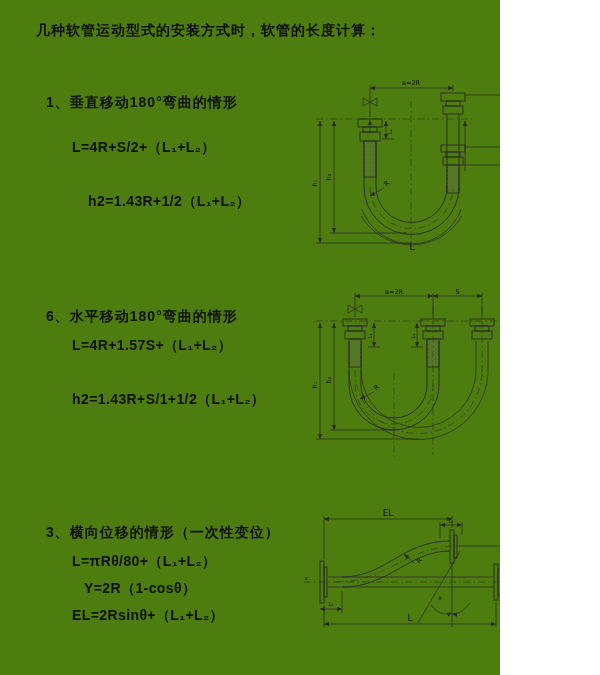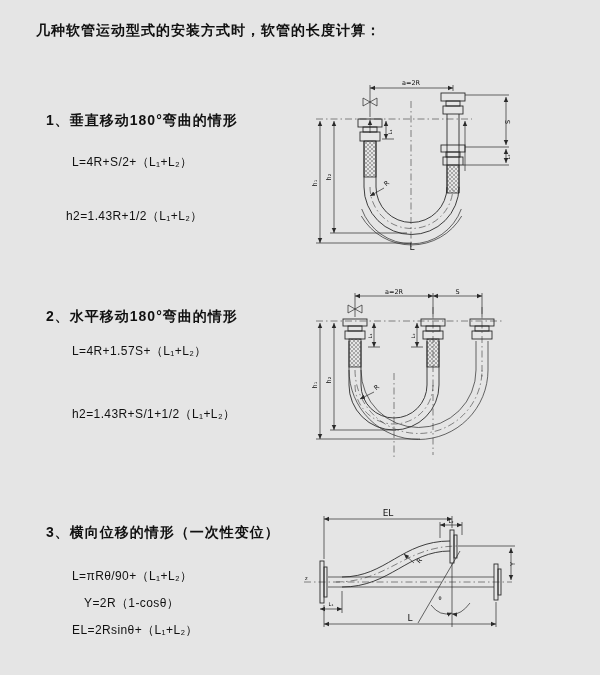--- a/index.html
+++ b/index.html
@@ -1,49 +1,49 @@
 <!DOCTYPE html>
 <html><head>
 <meta charset="utf-8">
 <style>
   html,body { margin:0; padding:0; background:#ffffff; }
   .page {
-    position:relative; width:600px; height:675px; background:#e5e5e5;
+    position:relative; width:500px; height:675px; background:#4d7c0f;
     font-family:"Liberation Sans","DejaVu Sans",sans-serif; color:#111;
     overflow:hidden;
   }
   .doc-title {
     position:absolute; left:36px; top:22px;
     font-size:14px; font-weight:bold; letter-spacing:1px; white-space:nowrap;
   }
   .sec-heading {
     position:absolute; font-size:14px; font-weight:bold; letter-spacing:1px; white-space:nowrap;
   }
   .formula {
-    position:absolute; font-size:12px; font-weight:normal; letter-spacing:0.4px; white-space:nowrap;margin-top:15px;
+    position:absolute; font-size:14px; font-weight:bold; letter-spacing:0.4px; white-space:nowrap;
   }
   svg.diagram { position:absolute; }
   .ln    { stroke:#2a2a2a; stroke-width:0.9; fill:none; }
   .thin  { stroke:#2a2a2a; stroke-width:0.7; fill:none; }
   .cl    { stroke:#2a2a2a; stroke-width:0.55; fill:none; stroke-dasharray:7 3 1.5 3; }
   .dimln { stroke:#2a2a2a; stroke-width:0.7; fill:none; }
   .dlabel  { font-size:6.5px; fill:#111; font-family:"DejaVu Sans",sans-serif; }
   .dsmall  { font-size:5px;   fill:#111; font-family:"DejaVu Sans",sans-serif; }
   .dlabelL { font-size:9px;   fill:#111; font-family:"DejaVu Sans",sans-serif; }
 </style>
 </head>
 <body>
 
 <div class="page">
 
   <div class="doc-title">几种软管运动型式的安装方式时，软管的长度计算：</div>
 
-  <div class="sec-heading" style="left:46px; top:112px">1、垂直移动180°弯曲的情形</div>
+  <div class="sec-heading" style="left:46px; top:94px">1、垂直移动180°弯曲的情形</div>
   <div class="formula" style="left:72px; top:139px">L=4R+S/2+（L₁+L₂）</div>
-  <div class="formula" style="left:66px; top:193px">h2=1.43R+1/2（L₁+L₂）</div>
+  <div class="formula" style="left:88px; top:193px">h2=1.43R+1/2（L₁+L₂）</div>
 
   <svg class="diagram" style="left:310px; top:75px" width="280" height="180" viewBox="0 0 280 180">
     <defs>
       <marker id="arr1" viewBox="0 0 10 10" refX="9" refY="5" markerWidth="8" markerHeight="8" orient="auto-start-reverse">
         <path d="M0,1 L9,5 L0,9 z" fill="#2a2a2a"></path>
       </marker>
       <pattern id="braid1" width="4" height="4" patternUnits="userSpaceOnUse">
         <path d="M0,0 L4,4 M4,0 L0,4" stroke="#666" stroke-width="0.5"></path>
       </pattern>
     </defs>
@@ -128,22 +128,22 @@
     </g>
 
     <g>
       <line class="dimln" x1="74" y1="113" x2="60" y2="121" marker-end="url(#arr1)"></line>
       <text class="dlabel" x="78" y="110" text-anchor="middle" transform="rotate(-40 78 110)">R</text>
     </g>
 
     <text class="dlabelL" x="102" y="175" text-anchor="middle">L</text>
   </svg>
 
-  <div class="sec-heading" style="left:46px; top:308px">2、水平移动180°弯曲的情形</div>
-  <div class="formula" style="left:72px; top:328px">L=4R+1.57S+（L₁+L₂）</div>
+  <div class="sec-heading" style="left:46px; top:308px">6、水平移动180°弯曲的情形</div>
+  <div class="formula" style="left:72px; top:337px">L=4R+1.57S+（L₁+L₂）</div>
   <div class="formula" style="left:72px; top:391px">h2=1.43R+S/1+1/2（L₁+L₂）</div>
 
   <svg class="diagram" style="left:310px; top:285px" width="280" height="180" viewBox="0 0 280 180">
     <defs>
       <marker id="arr2" viewBox="0 0 10 10" refX="9" refY="5" markerWidth="8" markerHeight="8" orient="auto-start-reverse">
         <path d="M0,1 L9,5 L0,9 z" fill="#2a2a2a"></path>
       </marker>
       <pattern id="braid2" width="4" height="4" patternUnits="userSpaceOnUse">
         <path d="M0,0 L4,4 M4,0 L0,4" stroke="#666" stroke-width="0.5"></path>
       </pattern>
@@ -225,21 +225,21 @@
       <text class="dsmall" x="105" y="51" text-anchor="middle" transform="rotate(-90 105 51)">L₂</text>
     </g>
 
     <g>
       <line class="dimln" x1="64" y1="107" x2="50" y2="114" marker-end="url(#arr2)"></line>
       <text class="dlabel" x="68" y="104" text-anchor="middle" transform="rotate(-40 68 104)">R</text>
     </g>
   </svg>
 
   <div class="sec-heading" style="left:46px; top:524px">3、横向位移的情形（一次性变位）</div>
-  <div class="formula" style="left:72px; top:553px">L=πRθ/90+（L₁+L₂）</div>
+  <div class="formula" style="left:72px; top:553px">L=πRθ/80+（L₁+L₂）</div>
   <div class="formula" style="left:84px; top:580px">Y=2R（1-cosθ）</div>
   <div class="formula" style="left:72px; top:607px">EL=2Rsinθ+（L₁+L₂）</div>
 
   <svg class="diagram" style="left:300px; top:505px" width="290" height="140" viewBox="0 0 290 140">
     <defs>
       <marker id="arr3" viewBox="0 0 10 10" refX="9" refY="5" markerWidth="8" markerHeight="8" orient="auto-start-reverse">
         <path d="M0,1 L9,5 L0,9 z" fill="#2a2a2a"></path>
       </marker>
     </defs>
 

